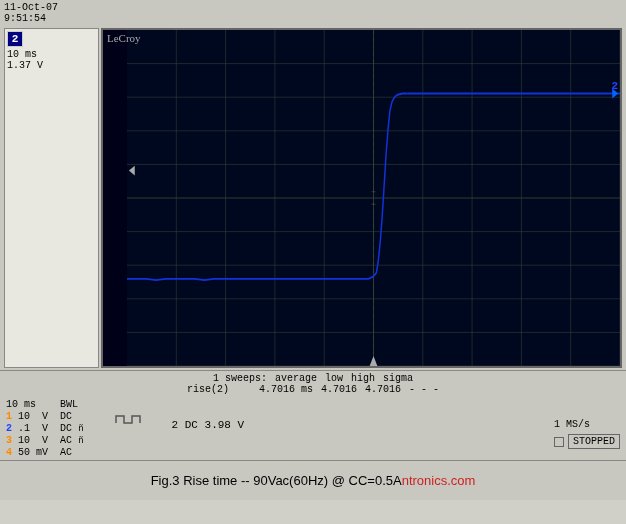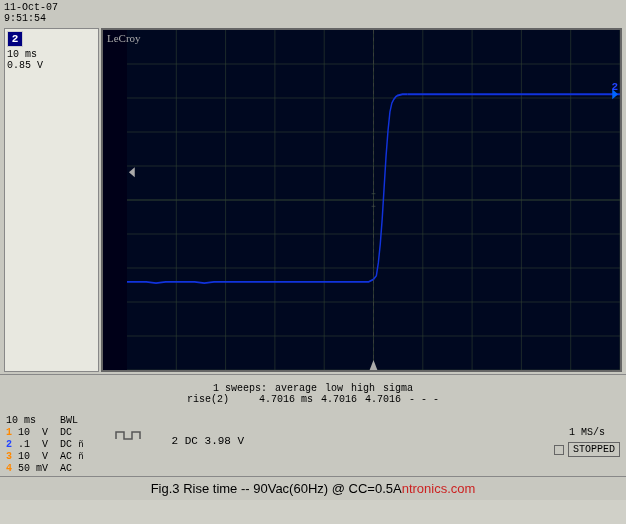--- a/index.html
+++ b/index.html
@@ -108,21 +108,21 @@
       right: 2px;
       bottom: 30%;
       color: #0000ff;
       font-size: 12px;
       font-weight: bold;
     }
 
     
     .stats-bar {
       background: #c8c8c0;
-      padding: 8px 8px;
+      padding: 2px 8px;
       font-size: 10px;
       color: #000;
       border-top: 1px solid #888;
     }
     .stats-row-1 {
       display: flex;
       gap: 8px;
       justify-content: center;
     }
     .stats-row-2 {
@@ -143,21 +143,21 @@
     .stopped-badge {
       background: #c8c8c0;
       border: 1px solid #666;
       padding: 1px 4px;
       font-size: 10px;
     }
 
     .caption-bar {
       background: #c8c8c0;
       text-align: center;
-      padding: 4px;
+      padding: 12px;
       font-size: 13px;
       font-family: Arial, sans-serif;
       border-top: 1px solid #888;
     }
 
     .bottom-all {
       background: #c8c8c0;
     }
   </style>
 </head>
@@ -171,21 +171,21 @@
       <div>9:51:54</div>
     </div>
   </div>
 
   <div class="scope-area">
 
     <div class="left-panel">
       <div class="channel-badge">2</div>
       <div class="left-panel-info">
         <div>10 ms</div>
-        <div>0.85 V</div>
+        <div>1.37 V</div>
       </div>
     </div>
 
     <div class="scope-display">
       <div class="lecroy-label">LeCroy</div>
 
       <div class="grid-area">
         <svg class="grid-svg" viewBox="0 0 510 270" preserveAspectRatio="none">
 
           <rect width="510" height="270" fill="#000820"></rect>
@@ -289,21 +289,21 @@
       <div style="margin-left:8px; margin-top:14px;">
         <svg width="28" height="12">
           <polyline points="2,10 2,3 10,3 10,10 18,10 18,3 26,3 26,10" fill="none" stroke="#555" stroke-width="1.5"></polyline>
         </svg>
       </div>
 
       <div style="margin-left:8px; margin-top:20px; font-size:11px;">
         <span>2 DC 3.98 V</span>
       </div>
 
-      <div style="margin-left:auto; display:flex; flex-direction:column; align-items:center; gap:4px; margin-top:12px;">
+      <div style="margin-left:auto; display:flex; flex-direction:column; align-items:flex-start; gap:4px; margin-top:20px;">
         <div>
           <span>1 MS/s</span>
         </div>
         <div style="display:flex; align-items:center; gap:4px;">
           <div style="width:10px; height:10px; border:1px solid #666; background:#c8c8c0;"></div>
           <span class="stopped-badge">STOPPED</span>
         </div>
       </div>
     </div>
   </div>

